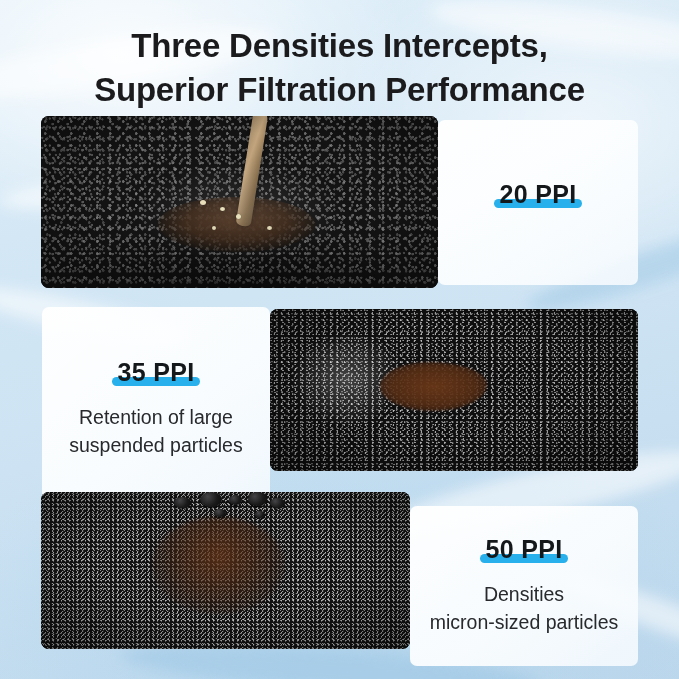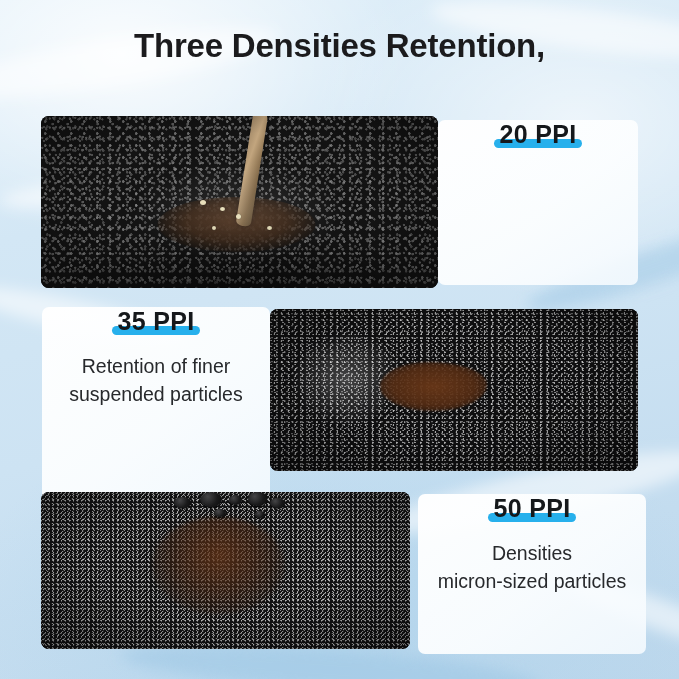--- a/index.html
+++ b/index.html
@@ -68,20 +68,21 @@
   }
 
   .card {
     position: absolute;
     background: linear-gradient(140deg, rgba(255,255,255,0.97) 0%, rgba(252,254,255,0.93) 55%, rgba(246,251,255,0.88) 100%);
     border-radius: 7px;
     box-sizing: border-box;
     display: flex;
     flex-direction: column;
     align-items: center;
+    justify-content: center;
   }
 
   .ppi-wrap {
     position: relative;
     display: inline-block;
     padding: 0 6px 0 6px;
     margin-bottom: 17px;
   }
   .ppi-bar {
     position: absolute;
@@ -255,21 +256,22 @@
   <div class="wave w1"></div>
   <div class="wave w2"></div>
   <div class="wave dark w3"></div>
   <div class="wave w4"></div>
   <div class="wave w5"></div>
   <div class="wave dark w6"></div>
   <div class="wave w7"></div>
   <div class="wave w8"></div>
 
   <div id="headline">
-    <span>Three Densities Retention,</span>
+    <span>Three Densities Intercepts,</span>
+    <span class="l2">Superior Filtration Performance</span>
   </div>
 
   <div class="panel">
 
     <div class="photo foam20" style="left:41px; top:116px; width:397px; height:172px;">
       <div class="grain"></div>
       <div class="pour-splash"></div>
       <div class="pour-stream"></div>
       <div class="speck" style="left:40%; top:49%; width:6px; height:5px;"></div>
       <div class="speck" style="left:45%; top:53%; width:5px; height:4px;"></div>
@@ -287,21 +289,21 @@
     </div>
   </div>
 
   <div class="panel">
 
     <div class="card" style="left:42px; top:307px; width:228px; height:203px;">
       <div class="ppi-wrap">
         <div class="ppi-bar"></div>
         <div class="ppi-text">35 PPI</div>
       </div>
-      <div class="desc">Retention of finer
+      <div class="desc">Retention of large
 suspended particles</div>
     </div>
 
     <div class="photo foam35" style="left:270px; top:309px; width:368px; height:162px;">
       <div class="grain"></div>
       <div class="sparkle35"></div>
       <div class="stain35"></div>
       <div class="vignette"></div>
     </div>
   </div>
@@ -314,21 +316,21 @@
       <div class="droplet" style="left:36%; top:3%;  width:17px; height:11px;"></div>
       <div class="droplet" style="left:43%; top:0%;  width:22px; height:15px;"></div>
       <div class="droplet" style="left:51%; top:2%;  width:13px; height:10px;"></div>
       <div class="droplet" style="left:56%; top:0%;  width:19px; height:14px;"></div>
       <div class="droplet" style="left:62%; top:4%;  width:15px; height:10px;"></div>
       <div class="droplet" style="left:47%; top:11%; width:12px; height:8px;"></div>
       <div class="droplet" style="left:58%; top:12%; width:10px; height:7px;"></div>
       <div class="vignette"></div>
     </div>
 
-    <div class="card" style="left:410px; top:494px; width:228px; height:160px;margin-left:8px;">
+    <div class="card" style="left:410px; top:506px; width:228px; height:160px;">
       <div class="ppi-wrap">
         <div class="ppi-bar"></div>
         <div class="ppi-text">50 PPI</div>
       </div>
       <div class="desc">Densities
 micron-sized particles</div>
     </div>
   </div>
 
 </div>

